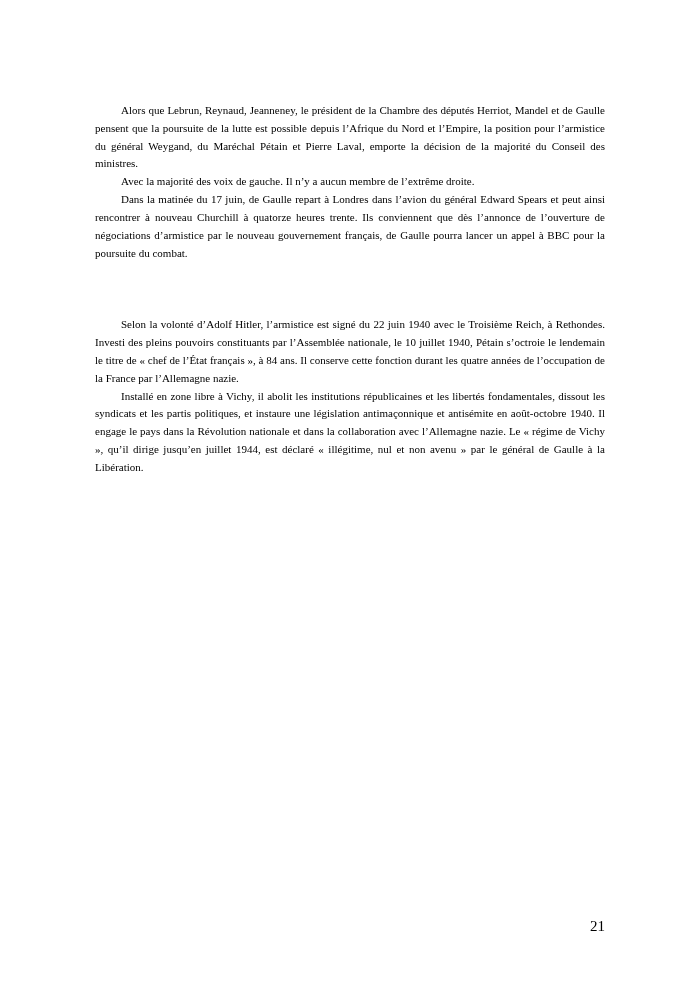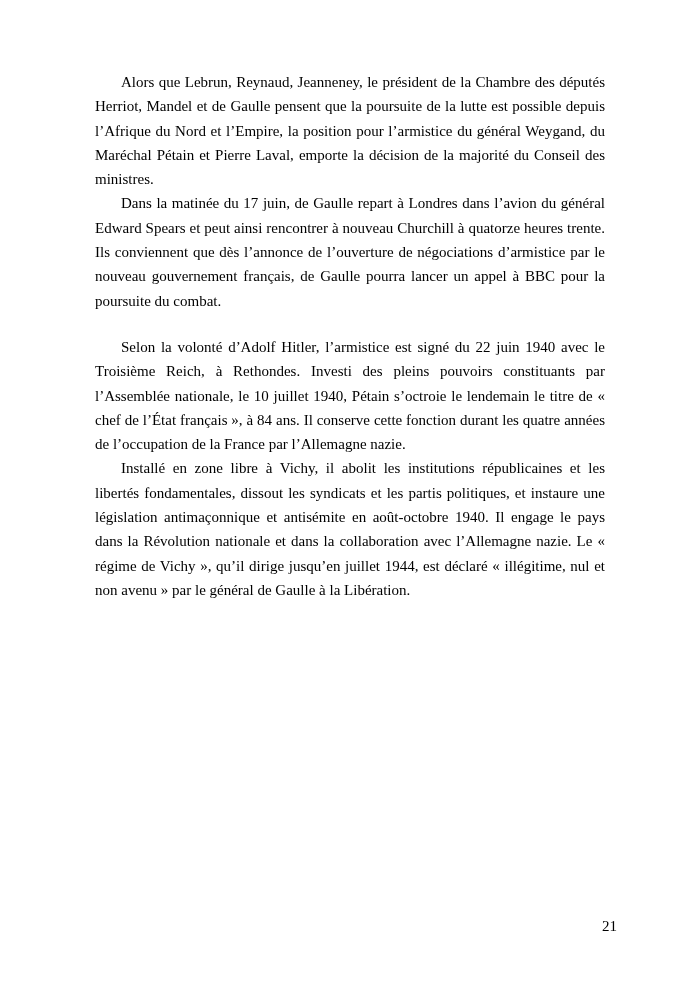--- a/index.html
+++ b/index.html
@@ -18,48 +18,50 @@
   .page {
     position: absolute;
     top: 0;
     left: 0;
     width: 700px;
     height: 992px;
     box-sizing: border-box;
     padding: 70px 95px 40px 95px;
   }
   .body-text {
-    font-size: 15px;
+    font-size: 11px;
     line-height: 1.62;
     text-align: justify;
     text-justify: inter-word;
+    margin-top: 32px;
   }
   .body-text p {
     margin: 0;
     text-indent: 26px;
   }
   .block-gap {
     height: 22px;
   }
   .page-number {
     position: absolute;
-    right: 83px;
+    right: 95px;
     bottom: 58px;
     font-size: 15px;
     line-height: 1;
     text-align: right;
   }
 </style>
 </head>
 <body>
 
 <div class="page">
 
   <div class="body-text">
     <p>Alors que Lebrun, Reynaud, Jeanneney, le président de la Chambre des députés Herriot, Mandel et de Gaulle pensent que la poursuite de la lutte est possible depuis l’Afrique du Nord et l’Empire, la position pour l’armistice du général Weygand, du Maréchal Pétain et Pierre Laval, emporte la décision de la majorité du Conseil des ministres.</p>
+    <p>Avec la majorité des voix de gauche. Il n’y a aucun membre de l’extrême droite.</p>
     <p>Dans la matinée du 17 juin, de Gaulle repart à Londres dans l’avion du général Edward Spears et peut ainsi rencontrer à nouveau Churchill à quatorze heures trente. Ils conviennent que dès l’annonce de l’ouverture de négociations d’armistice par le nouveau gouvernement français, de Gaulle pourra lancer un appel à BBC pour la poursuite du combat.</p>
   </div>
 
   <div class="block-gap"></div>
 
   <div class="body-text">
     <p>Selon la volonté d’Adolf Hitler, l’armistice est signé du 22 juin 1940 avec le Troisième Reich, à Rethondes. Investi des pleins pouvoirs constituants par l’Assemblée nationale, le 10 juillet 1940, Pétain s’octroie le lendemain le titre de « chef de l’État français », à 84 ans. Il conserve cette fonction durant les quatre années de l’occupation de la France par l’Allemagne nazie.</p>
     <p>Installé en zone libre à Vichy, il abolit les institutions républicaines et les libertés fondamentales, dissout les syndicats et les partis politiques, et instaure une législation antimaçonnique et antisémite en août-octobre 1940. Il engage le pays dans la Révolution nationale et dans la collaboration avec l’Allemagne nazie. Le « régime de Vichy », qu’il dirige jusqu’en juillet 1944, est déclaré « illégitime, nul et non avenu » par le général de Gaulle à la Libération.</p>
   </div>
 

